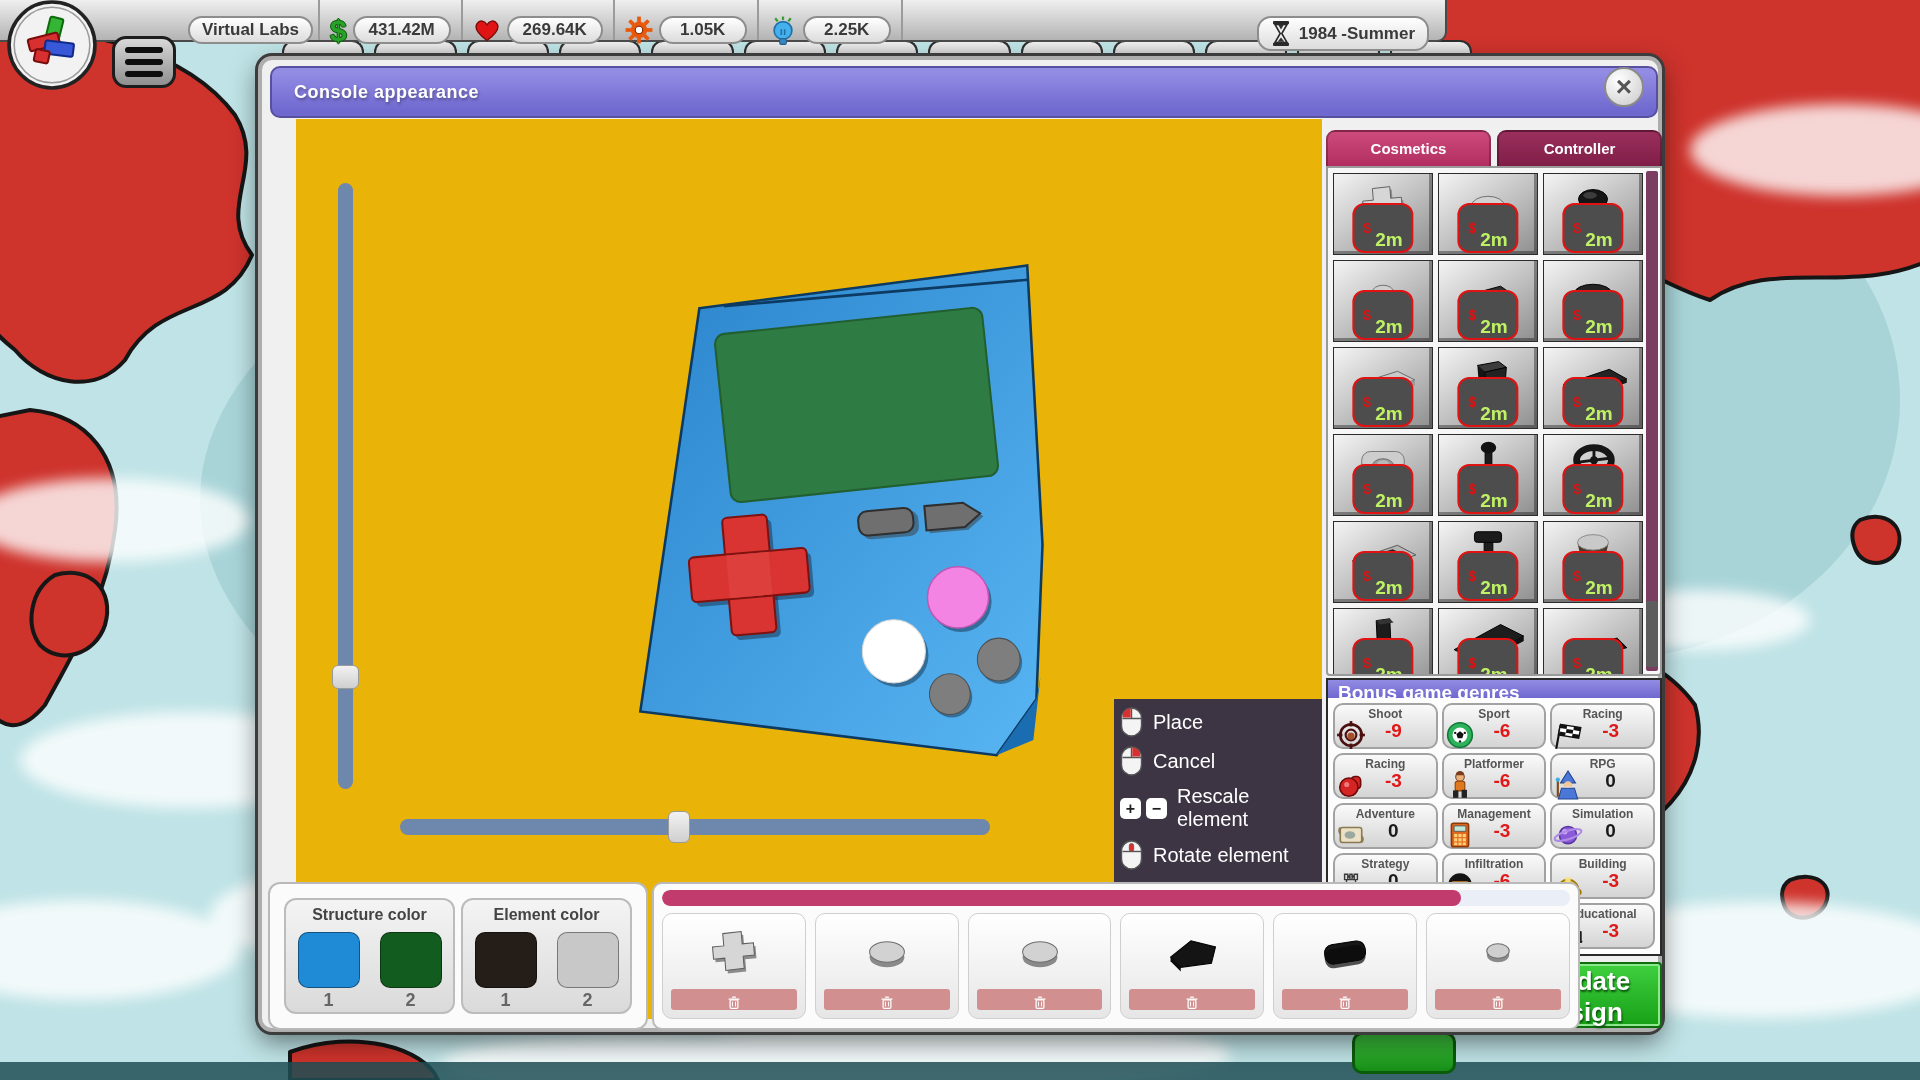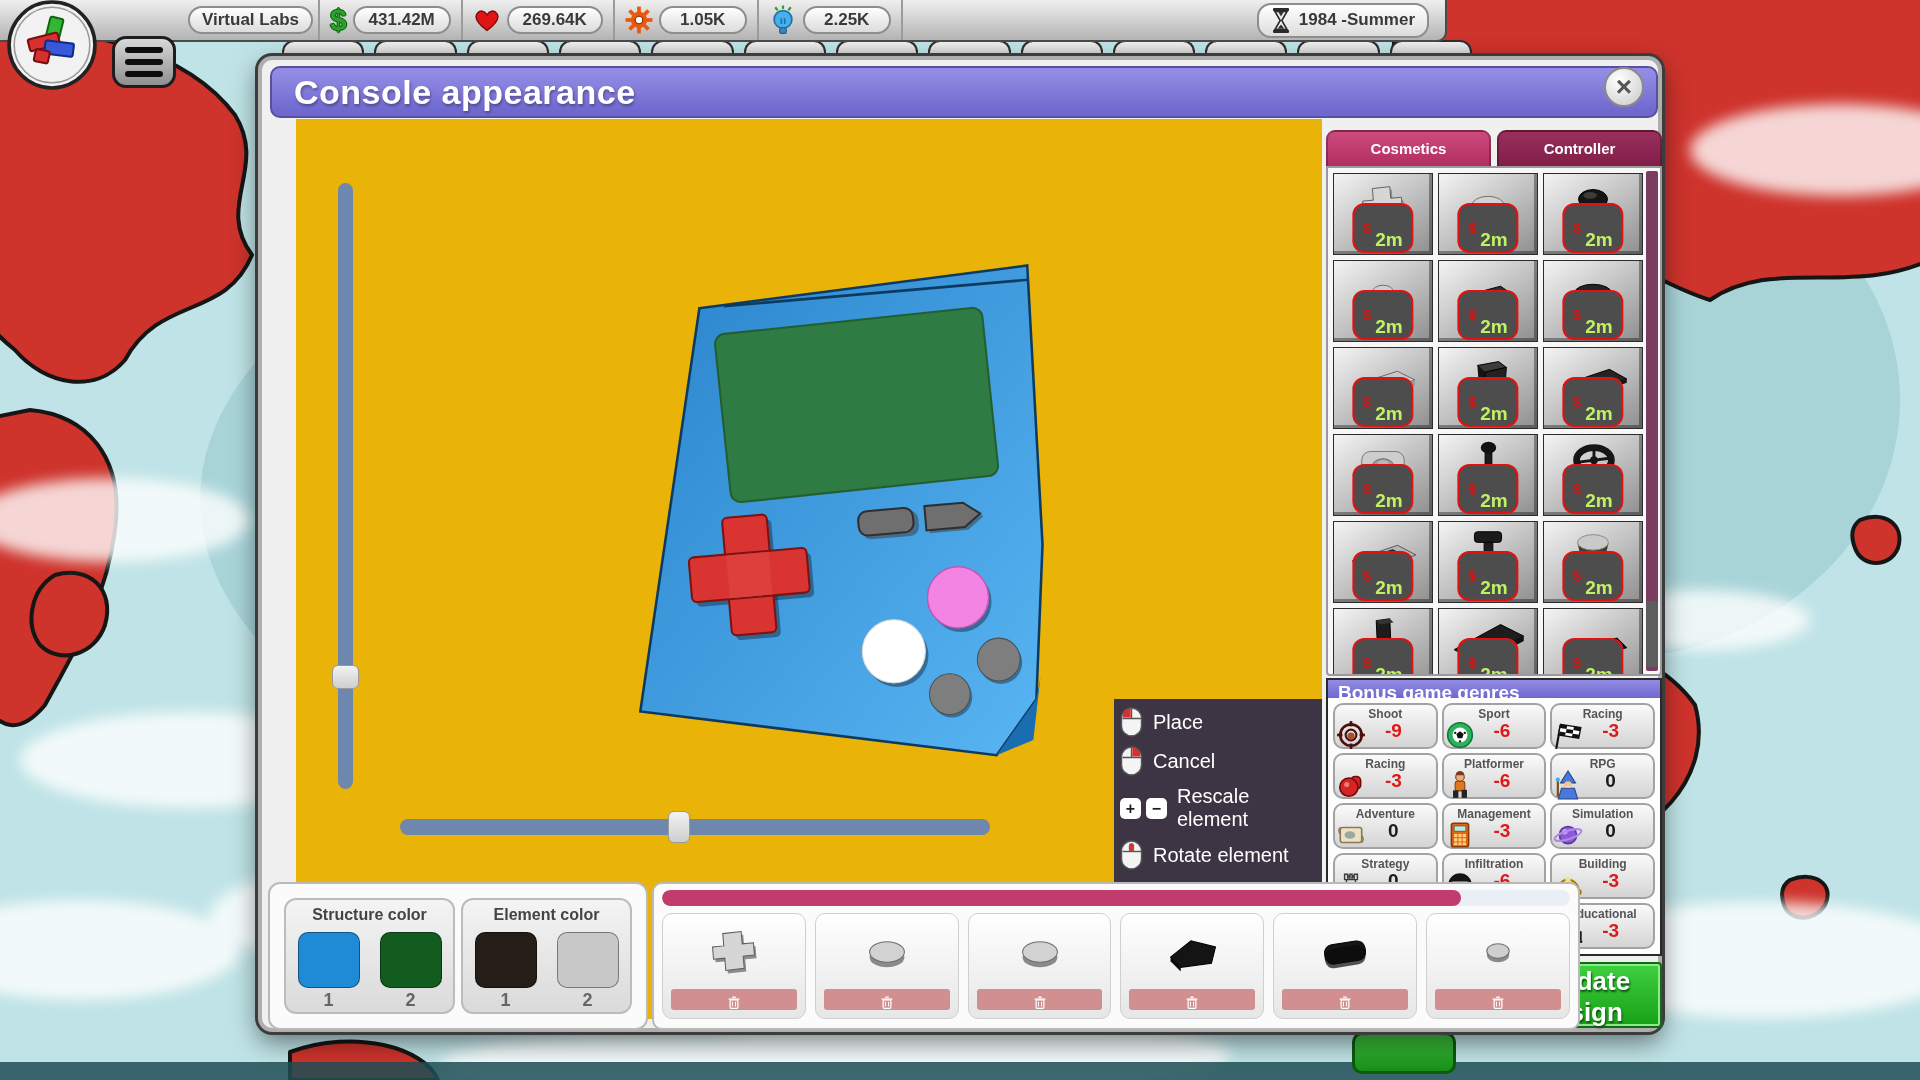--- a/index.html
+++ b/index.html
@@ -6,21 +6,21 @@
   html,body { width:1920px; height:1080px; overflow:hidden; font-family:"Liberation Sans", sans-serif; background:#bfe3e6; }
 
   
   #map { position:absolute; inset:0; z-index:0; }
 
   
   .topbar { position:absolute; left:0; top:0; width:1447px; height:42px; z-index:6;
     background:linear-gradient(#efefef,#b3b3b3); border-bottom:2px solid #4a4a4a;
     border-right:2px solid #4a4a4a; border-radius:0 0 10px 0;
     display:flex; align-items:center; }
-  .tb-sec { display:flex; align-items:center; gap:6px; height:100%; padding:8px 10px; border-right:2px solid #9b9b9b; }
+  .tb-sec { display:flex; align-items:flex-start; gap:6px; height:100%; padding:16px 10px; border-right:2px solid #9b9b9b; }
   .tb-sec.nosep { border-right:none; }
   .pill { background:linear-gradient(#ffffff,#dcdcdc); border:2px solid #8d8d8d; border-radius:14px;
     padding:2px 12px; font-weight:bold; color:#3a3a3a; font-size:17px; text-align:center; white-space:nowrap; }
   .pill.wide { min-width:200px; }
   .dollar-glyph { color:#2aa22a; font-size:30px; font-weight:900; line-height:1;
     text-shadow:1px 0 #0c5c0c,-1px 0 #0c5c0c,0 1px #0c5c0c,0 -1px #0c5c0c; }
   .tb-icon { width:28px; height:28px; }
   .tb-gap { flex:1; }
   .datepill { display:flex; align-items:center; gap:8px; }
 
@@ -37,21 +37,21 @@
   .hidden-green-btn { position:absolute; left:1352px; top:1032px; width:104px; height:42px; z-index:2;
     background:linear-gradient(#3ec43e,#189018); border:3px solid #0b5c0b; border-radius:10px; }
 
   
   .dialog { position:absolute; left:258px; top:56px; width:1404px; height:976px; z-index:5;
     background:#f0f0f0; border:4px solid #aeaeae; border-radius:14px;
     box-shadow:0 0 0 3px #3c3c3c, 0 10px 26px rgba(0,0,0,.5); }
   .titlebar { position:absolute; left:8px; top:6px; width:1388px; height:52px; border-radius:10px;
     background:linear-gradient(#938ce4 10%,#6f68cf 90%); border:2px solid #57509f;
     display:flex; align-items:center; }
-  .titlebar h1 { color:#fff; font-size:34px; font-weight:bold; padding-left:22px; text-shadow:1px 2px 3px rgba(0,0,0,.35); letter-spacing:.5px; }
+  .titlebar h1 { color:#fff; font-size:18px; font-weight:bold; padding-left:22px; text-shadow:1px 2px 3px rgba(0,0,0,.35); letter-spacing:.5px; }
   .close-btn { position:absolute; right:14px; top:7px; width:40px; height:40px; border-radius:50%;
     background:radial-gradient(circle at 35% 30%, #ffffff, #c9c9c9); border:2px solid #8a8a8a;
     color:#555; font-size:28px; font-weight:900; text-align:center; line-height:36px; cursor:pointer; }
 
   
   .viewport { position:absolute; left:34px; top:59px; width:1026px; height:900px; background:#eab308; }
   .vslider-track { position:absolute; left:42px; top:64px; width:15px; height:606px; background:#6e87ac; border-radius:8px; }
   .vslider-handle { position:absolute; left:-6px; top:482px; width:27px; height:24px; background:linear-gradient(#f2f2f2,#cfcfcf); border-radius:6px; border:1px solid #9a9a9a; }
   .hslider-track { position:absolute; left:104px; top:700px; width:590px; height:16px; background:#6e87ac; border-radius:8px; }
   .hslider-handle { position:absolute; left:268px; top:-8px; width:22px; height:32px; background:linear-gradient(#f2f2f2,#cfcfcf); border-radius:6px; border:1px solid #9a9a9a; }

